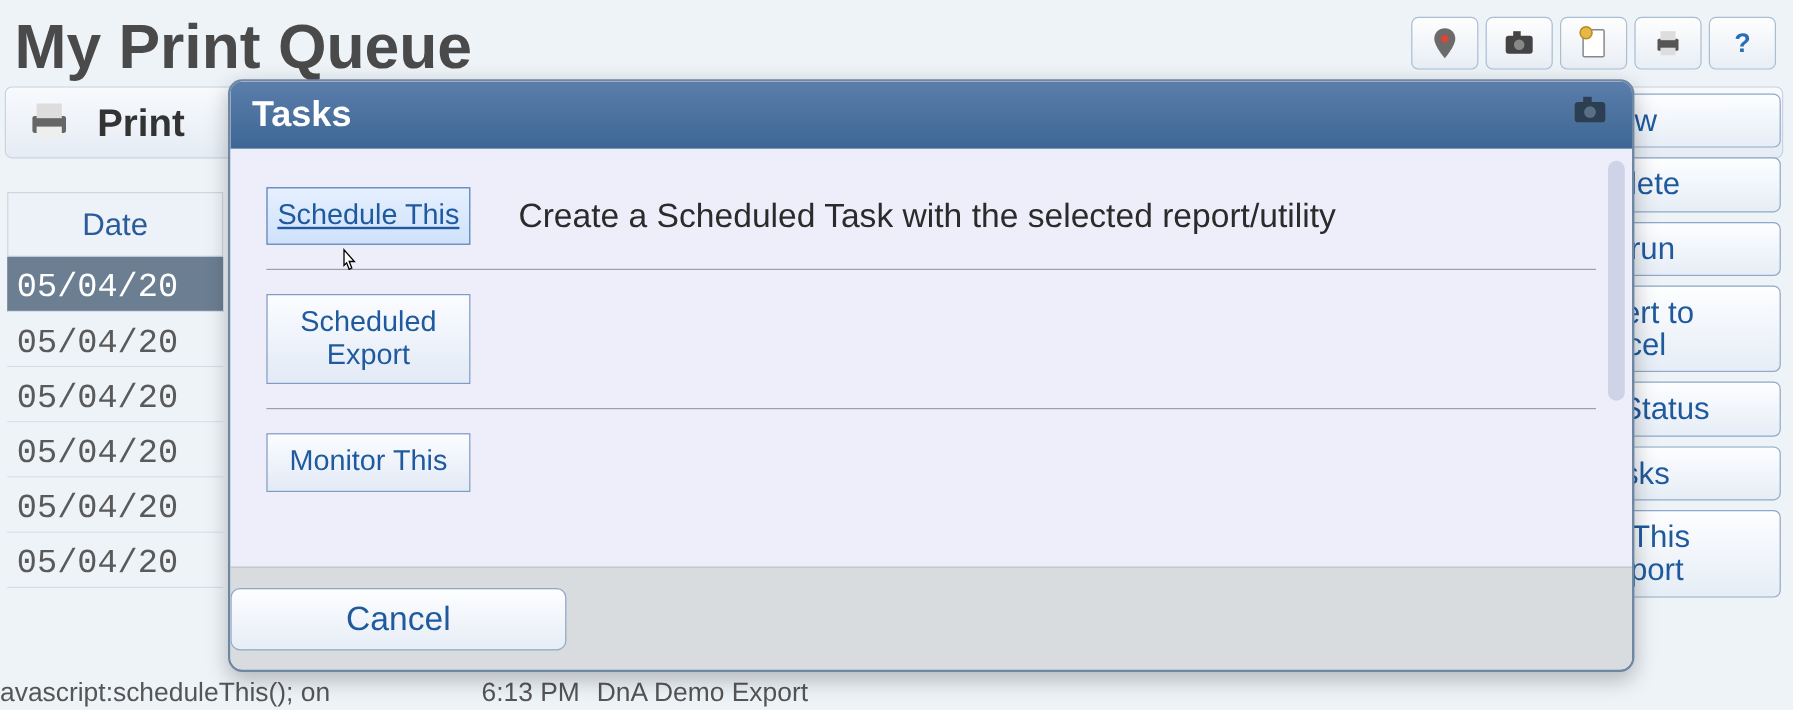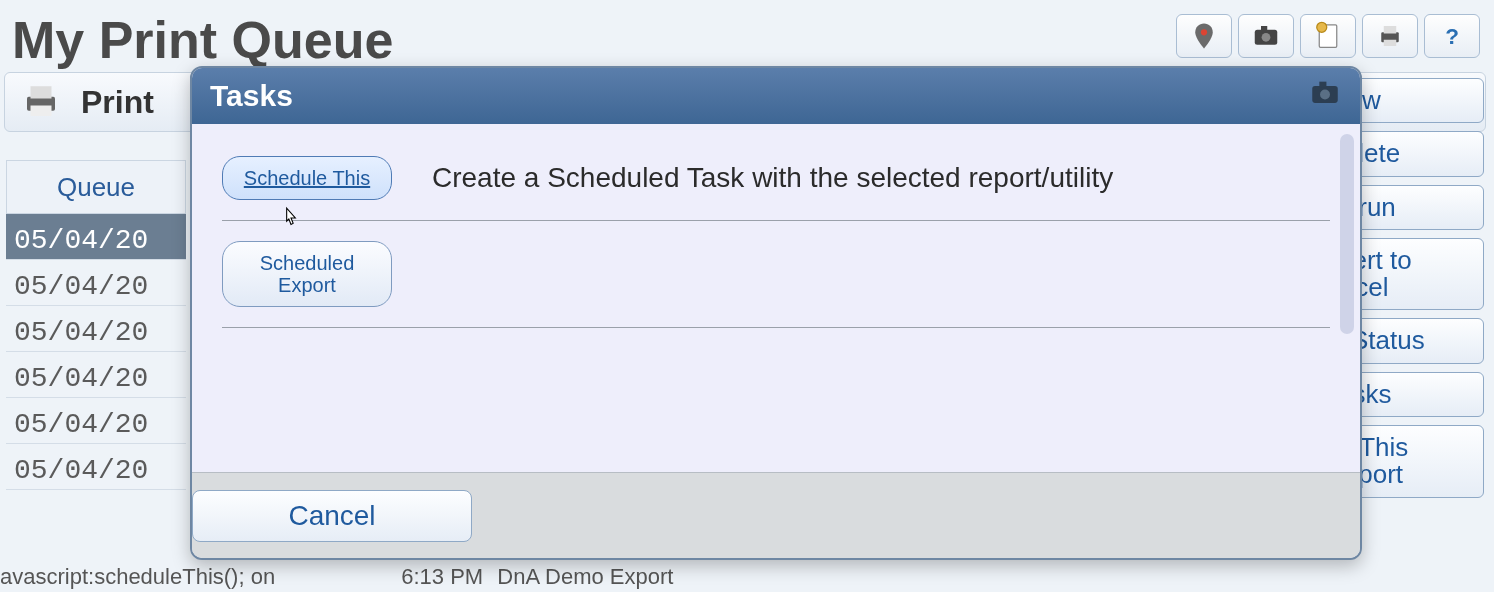--- a/index.html
+++ b/index.html
@@ -143,23 +143,23 @@
     display:flex; align-items:center;
     gap: 40px;
     padding: 20px 0;
     border-bottom:1px solid #9aa0aa;
   }
   .task-row:last-child { border-bottom:none; }
   .task-btn {
     width: 170px; min-width:170px;
     background: linear-gradient(#fbfcff,#e2eaf6);
     border:1px solid #7f9bc0;
-    border-radius:18px;
+    border-radius:0;
     color:#1f5a9e;
-    font-size:20px;
+    font-size:24px;
     padding:10px 6px;
     text-align:center;
     line-height:1.1;
     position:relative;
   }
   .task-btn.hover {
     background: linear-gradient(#e6f0ff,#cfe1fb);
     border-color:#4f7bb5;
     text-decoration: underline;
   }
@@ -237,21 +237,21 @@
   <div class="printer-icon-box">
     <svg viewBox="0 0 24 24" width="42" height="42">
         <rect x="4" y="9" width="16" height="8" rx="1" fill="#666"></rect>
         <rect x="6" y="3" width="12" height="7" fill="#ddd"></rect>
         <rect x="6" y="14" width="12" height="6" fill="#eee"></rect>
       </svg>
   </div>
   <div class="hdr-print-label">Print</div>
 </div>
 
-<div class="col-header">Queue</div>
+<div class="col-header">Date</div>
 
 <div class="date-col">
   <div class="date-cell selected">05/04/20</div>
   <div class="date-cell">05/04/20</div>
   <div class="date-cell">05/04/20</div>
   <div class="date-cell">05/04/20</div>
   <div class="date-cell">05/04/20</div>
   <div class="date-cell">05/04/20</div>
 </div>
 
@@ -288,20 +288,21 @@
     <div class="task-row">
       <button class="task-btn hover">Schedule This</button>
       <div class="task-desc">Create a Scheduled Task with the selected report/utility</div>
     </div>
 
     <div class="task-row">
       <button class="task-btn">Scheduled Export</button>
     </div>
 
     <div class="task-row">
+      <button class="task-btn">Monitor This</button>
     </div>
   </div>
   <div class="modal-footer">
     <button class="cancel-btn">Cancel</button>
   </div>
 </div>
 
 <svg class="cursor" style="left:278px; top:206px" viewBox="0 0 24 24">
   <path fill="#fff" stroke="#000" stroke-width="1" d="M8 2v12l2-2 2 5 2-1-2-5h4z"></path>
 </svg>

